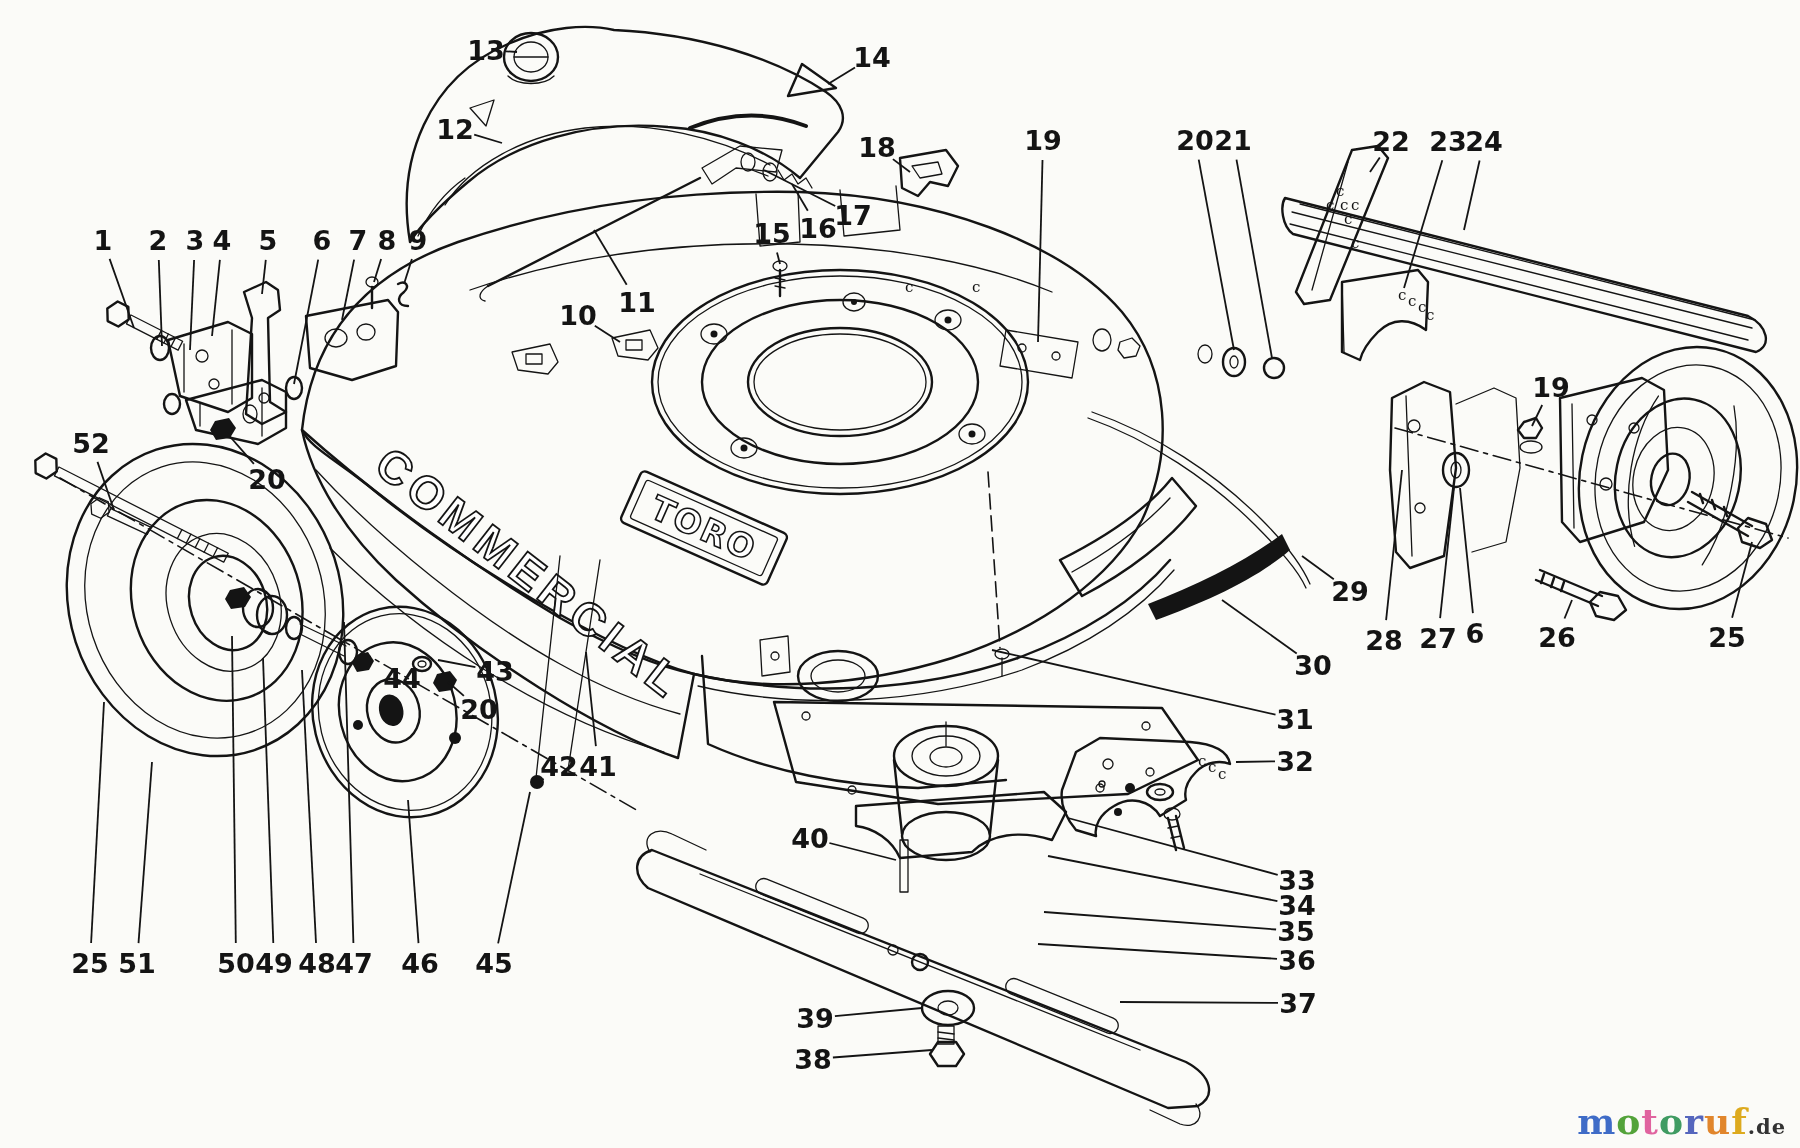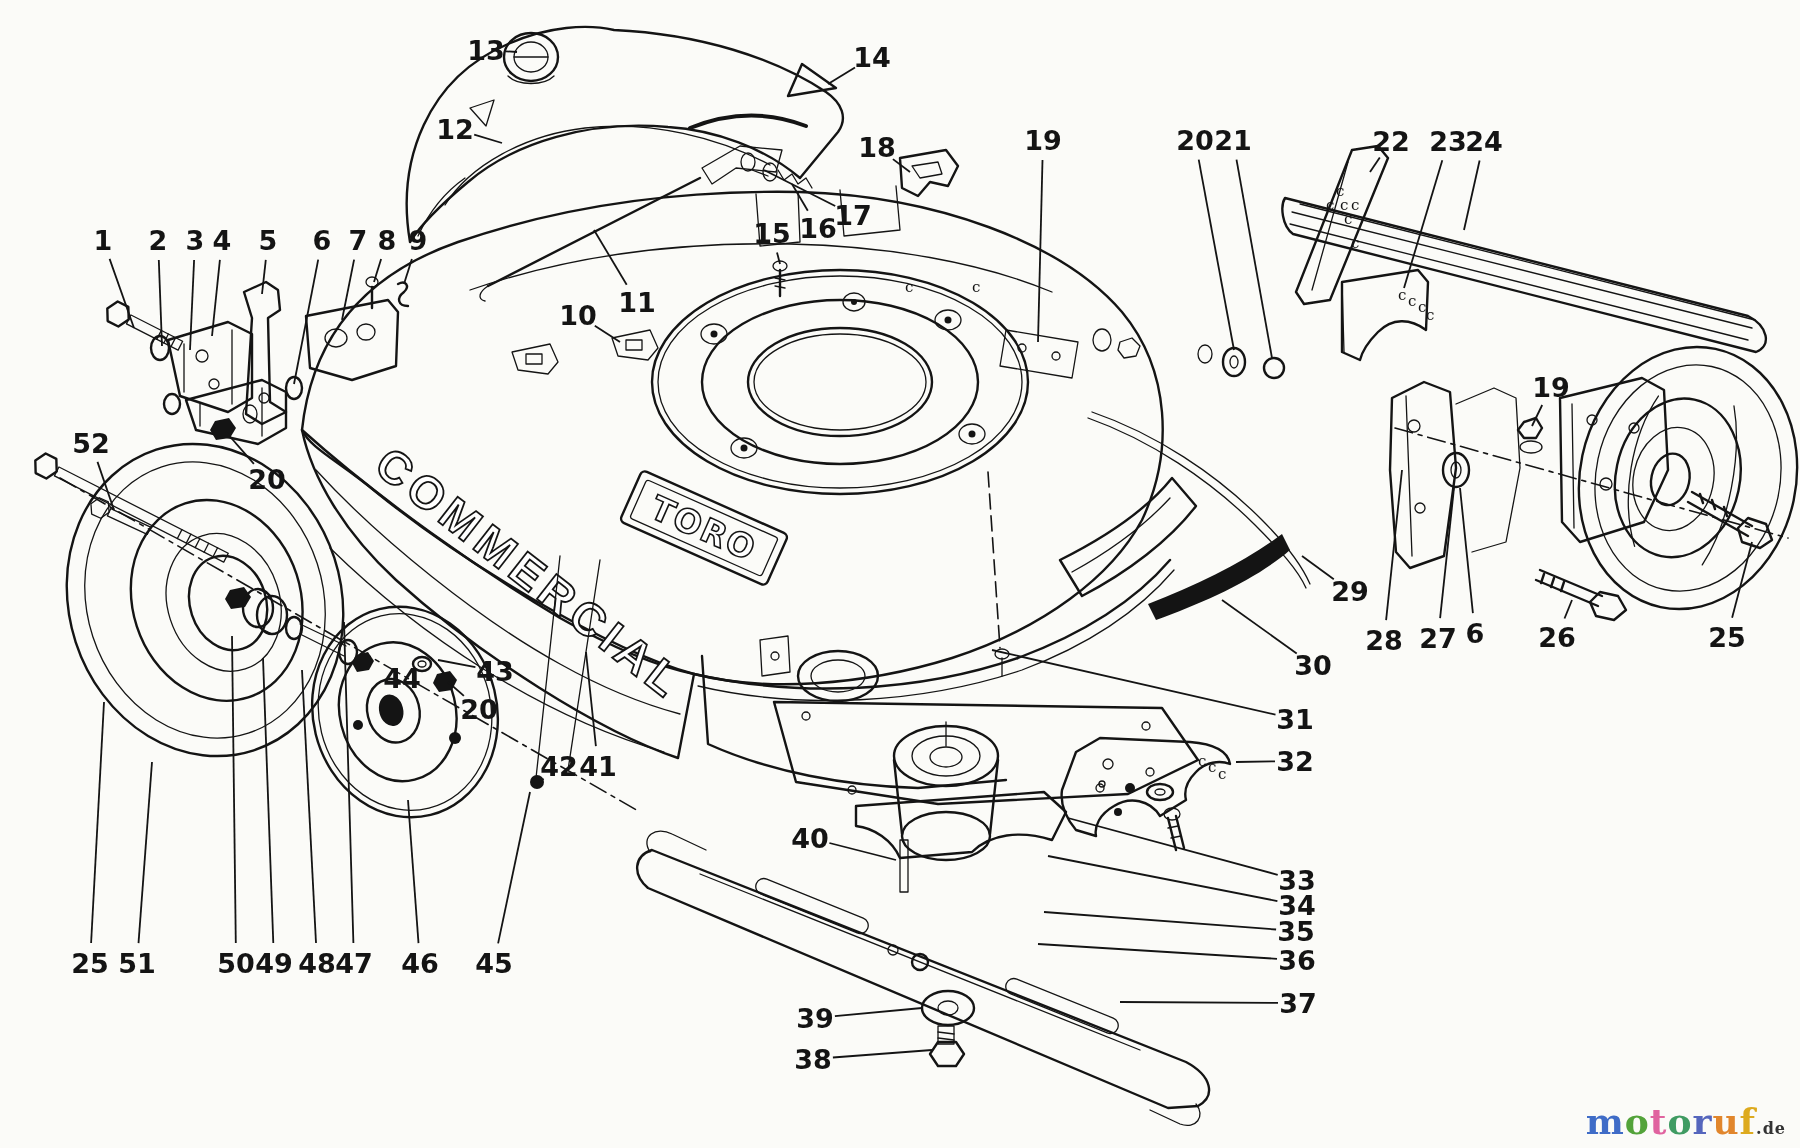--- a/index.html
+++ b/index.html
@@ -14,21 +14,21 @@
   .dashdot{stroke-dasharray:18 6 4 6;stroke-width:1.6;}
   text.lbl{font:700 27px "DejaVu Sans",sans-serif;fill:#141414;}
   .ldr{stroke:#141414;stroke-width:1.8;fill:none;}
   text.cmark{font:400 15px "DejaVu Serif",serif;fill:#141414;}
   text.word{font:700 46px "Liberation Sans",sans-serif;letter-spacing:6px;
             fill:#ffffff;stroke:#141414;stroke-width:1.8;}
   text.badge{font:700 33px "DejaVu Sans",sans-serif;letter-spacing:2px;
              fill:#ffffff;stroke:#141414;stroke-width:1.6;}
   .wm{position:absolute;right:14px;bottom:6px;font:700 36px "DejaVu Serif",serif;
       letter-spacing:1px;white-space:nowrap;}
-  .wm .sfx{font-size:16px;color:#333;}
+  .wm .sfx{font-size:21px;color:#333;}
 </style>
 </head>
 <body>
 
 <div class="stage">
 <svg viewBox="0 0 1800 1148" width="1800" height="1148">
 
   <g>
     <path class="ln" d="M 1285,198 L 1748,316 C 1768,326 1772,346 1756,352 L 1293,234 C 1282,226 1280,206 1285,198 Z"></path>
     <path class="ln tn" d="M 1292,212 L 1752,328"></path>

